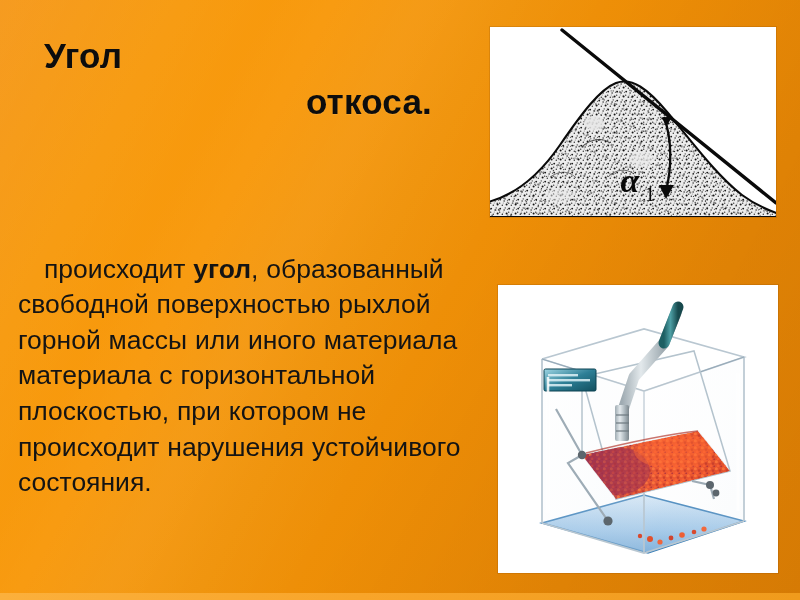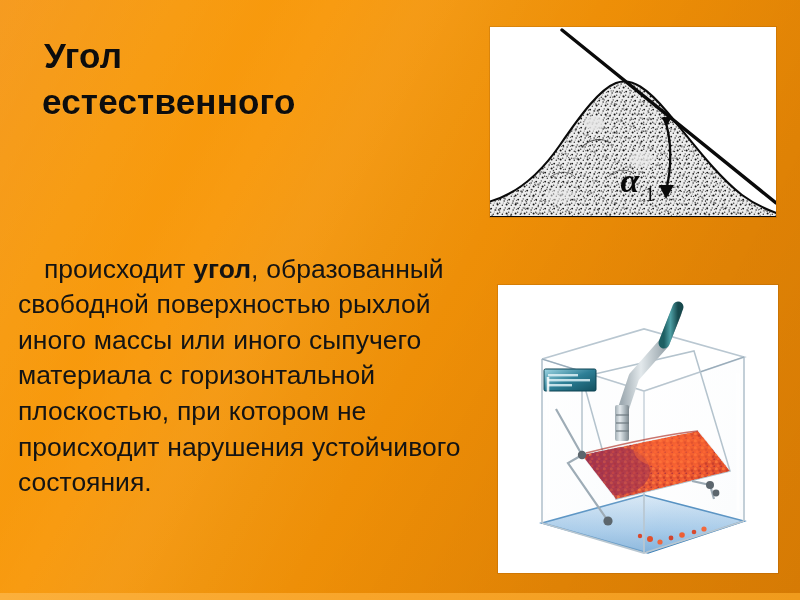--- a/index.html
+++ b/index.html
@@ -119,24 +119,24 @@
 </style>
 </head>
 <body>
 
 <div id="slide">
 
   <div class="text-col">
 
     <div class="slide-title">
       <span class="t-line l1">Угол</span>
-      <span class="t-line l2">естественного</span>
+      <span class="t-line l3">откоса.</span>
     </div>
 
-    <p class="body-block"><span>происходит </span><b>угол</b><span>, образованный свободной поверхностью рыхлой иного массы или иного сыпучего материала с горизонтальной плоскостью, при котором не происходит нарушения устойчивого состояния.</span></p>
+    <p class="body-block"><span>происходит </span><b>угол</b><span>, образованный свободной поверхностью рыхлой горной массы или иного материала материала с горизонтальной плоскостью, при котором не происходит нарушения устойчивого состояния.</span></p>
 
   </div>
 
   <div class="photo top">
     <svg viewBox="0 0 286 190" preserveAspectRatio="none">
       <defs>
 
         <pattern id="speckle" width="9" height="9" patternUnits="userSpaceOnUse">
           <rect width="9" height="9" fill="#ededed"></rect>
           <circle cx="1.2" cy="1.6" r="0.95" fill="#1b1b1b"></circle>

